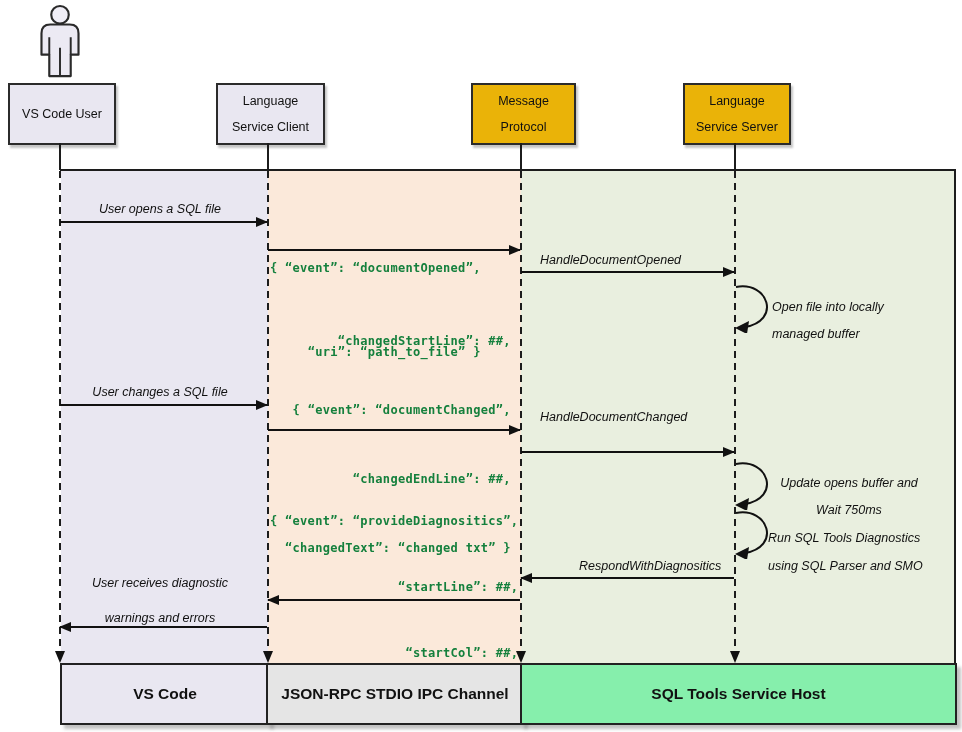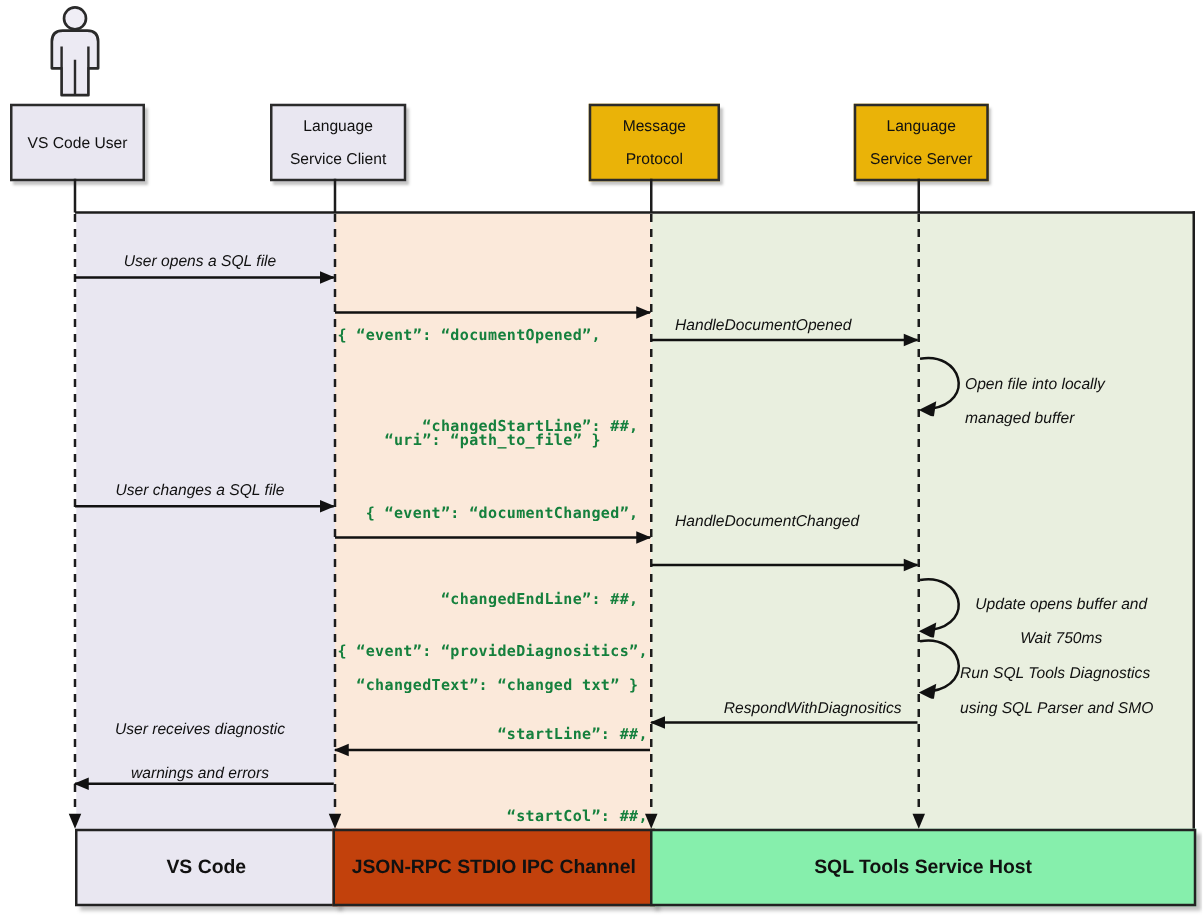--- a/index.html
+++ b/index.html
@@ -203,20 +203,20 @@
     <div>User receives diagnostic</div>
     <div>warnings and errors</div>
   </div>
   <div class="msg" style="left:60px; top:626px; width:207px;">
     <span class="ah-l"></span>
   </div>
 
   <div class="footer-box actor-lavender" style="left:60px;  width:206px;">
     <span>VS Code</span>
   </div>
-  <div class="footer-box" style="left:266px; width:254px; background:#c2410c;">
+  <div class="footer-box" style="left:266px; width:254px; background:#e5e5e5;">
     <span>JSON-RPC STDIO IPC Channel</span>
   </div>
   <div class="footer-box actor-green" style="left:520px; width:433px; background:#86efac;">
     <span>SQL Tools Service Host</span>
   </div>
 
 </div>
 
 </body></html>

